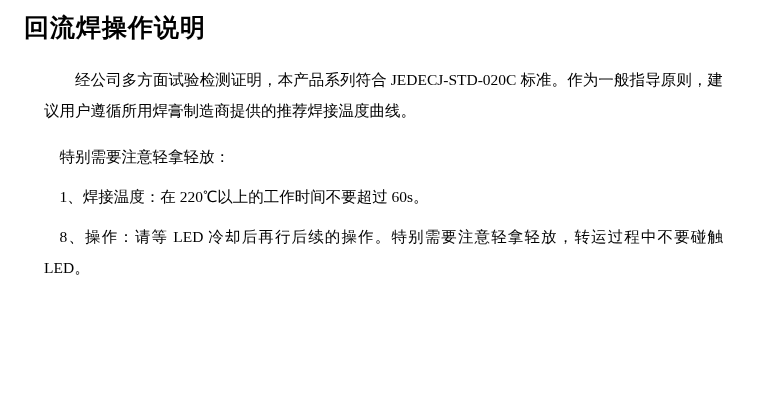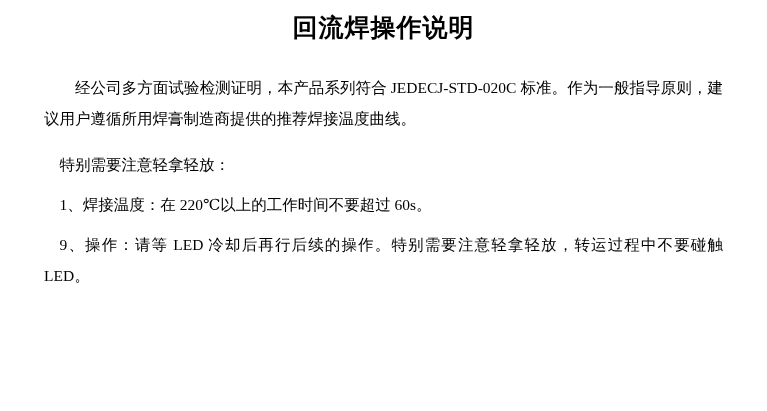--- a/index.html
+++ b/index.html
@@ -15,30 +15,31 @@
     color: #000000;
   }
   .page {
     width: 767px;
     height: 411px;
     position: relative;
     box-sizing: border-box;
     padding: 0 24px;
   }
   .doc-title {
-    text-align: center;
+    text-align: left;
     font-size: 25px;
     font-weight: bold;
     letter-spacing: 1px;
     margin: 8px 0 0 0;
     line-height: 40px;
     font-family: "Liberation Serif", "DejaVu Serif", serif;
   }
   .body-block {
-    margin-top: 24px;
+    margin-top: 16px;
+    font-family: Liberation Serif, serif;
   }
   p.para {
     font-size: 15.5px;
     line-height: 31px;
     margin: 0 0 9px 0;
     text-align: justify;
     text-justify: inter-ideograph;
     padding: 0 20px 0 20px;
   }
   p.indent {
@@ -63,18 +64,18 @@
     <p class="para indent">经公司多方面试验检测证明，本产品系列符合 JEDECJ-STD-020C 标准。作为一般指导原则，建议用户遵循所用焊膏制造商提供的推荐焊接温度曲线。</p>
 
     <div class="spacer-sm"></div>
 
     <p class="para item">特别需要注意轻拿轻放：</p>
 
     <p class="para item">1、焊接温度：在 220℃以上的工作时间不要超过 60s。</p>
 
 
 
-    <p class="para item">9、操作：请等 LED 冷却后再行后续的操作。特别需要注意轻拿轻放，转运过程中不要碰触 LED。</p>
+    <p class="para item">8、操作：请等 LED 冷却后再行后续的操作。特别需要注意轻拿轻放，转运过程中不要碰触 LED。</p>
 
 
   </div>
 
 </div>
 
 </body></html>

